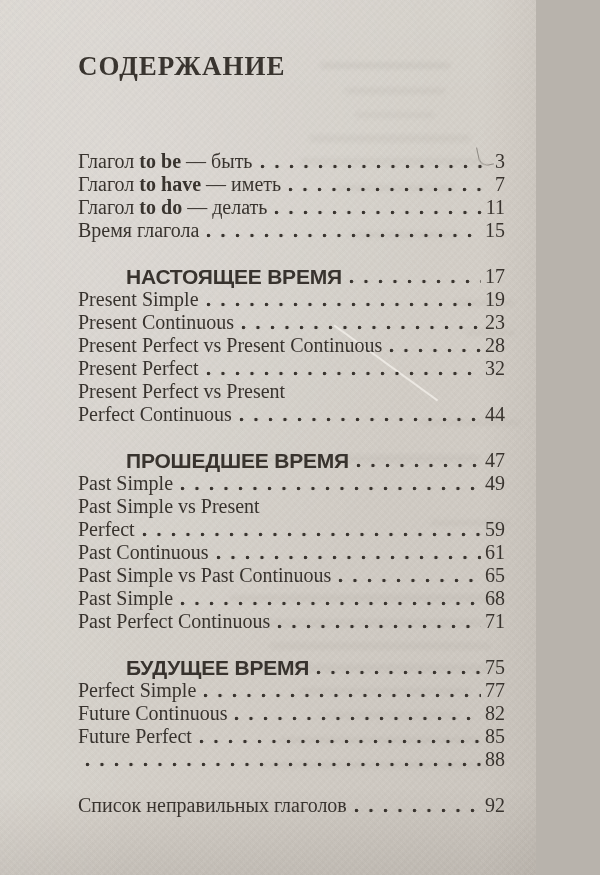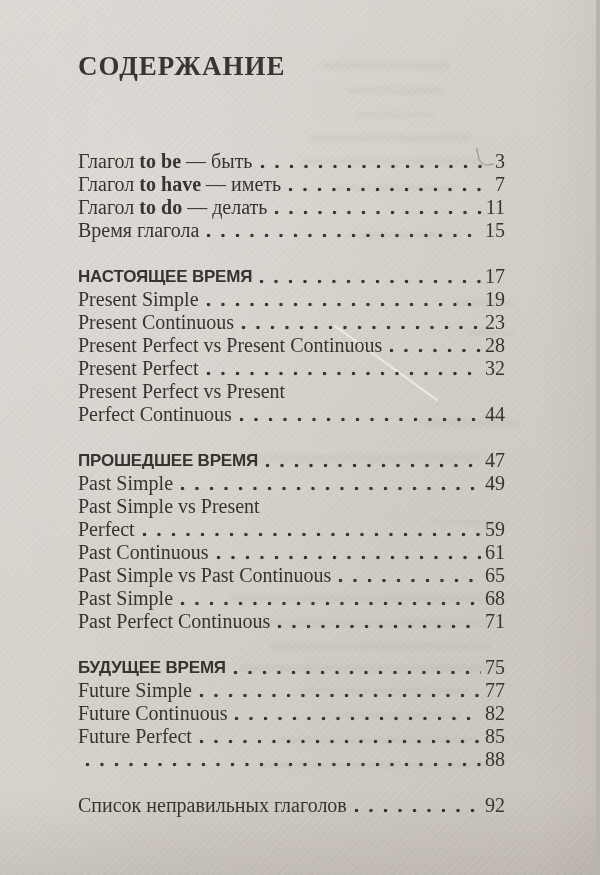--- a/index.html
+++ b/index.html
@@ -6,21 +6,21 @@
     --paper:#d6d1ca;
     --ink:#38332e;
   }
   html,body{margin:0;padding:0;}
   body{
     width:600px;height:875px;overflow:hidden;
     font-family:"Liberation Serif", serif;
     background:#b8b3ac;
   }
   .page{
-    position:relative;width:596px;height:875px;overflow:hidden;
+    position:relative;width:536px;height:875px;overflow:hidden;
     background-color:var(--paper);
     background-image:
       radial-gradient(ellipse at 22% 18%, rgba(255,255,255,0.20), rgba(255,255,255,0) 55%),
       radial-gradient(ellipse at 88% 85%, rgba(122,114,105,0.10), rgba(0,0,0,0) 60%),
       linear-gradient(to right, rgba(255,255,255,0.07), rgba(0,0,0,0) 25%, rgba(0,0,0,0) 90%, rgba(128,120,111,0.10)),
       linear-gradient(to bottom, rgba(255,255,255,0.05), rgba(0,0,0,0) 12%, rgba(0,0,0,0) 90%, rgba(112,104,95,0.16));
   }
   
   .page::before{
     content:"";position:absolute;inset:0;pointer-events:none;
@@ -42,21 +42,21 @@
     color:var(--ink);
   }
   .toc{position:relative;margin:69px 0 0 78px;width:427px;}
   .group{margin:0 0 23px 0;}
   .group:last-child{margin-bottom:8px;}
   .row{display:flex;align-items:flex-end;font-size:20px;line-height:23px;color:var(--ink);}
   .row .label{white-space:pre;flex:0 1 auto;}
   .row b{font-weight:700;}
   .row.section .label{
     font-family:"Liberation Sans", sans-serif;
-    font-weight:700;font-size:17px;letter-spacing:-0.2px;
+    font-weight:700;font-size:21px;letter-spacing:-0.2px;margin-left:48px;
   }
   .leader{
     flex:1 1 auto;min-width:10px;height:23px;margin:0 4px 0 7px;
     background-image:radial-gradient(circle at 2.5px 2.5px, var(--ink) 1.4px, rgba(0,0,0,0) 2.1px);
     background-size:14.5px 5px;background-repeat:repeat-x;
     background-position:left bottom 4px;
   }
   .pg{flex:0 0 auto;}
 </style>
 </head>
@@ -187,21 +187,21 @@
           <span class="pg">71</span>
         </div>
       </div>
       <div class="group">
         <div class="row section">
           <span class="label"><span>БУДУЩЕЕ ВРЕМЯ</span></span>
           <span class="leader"></span>
           <span class="pg">75</span>
         </div>
         <div class="row">
-          <span class="label"><span>Future Simple</span></span>
+          <span class="label"><span>Perfect Simple</span></span>
           <span class="leader"></span>
           <span class="pg">77</span>
         </div>
         <div class="row">
           <span class="label"><span>Future Continuous</span></span>
           <span class="leader"></span>
           <span class="pg">82</span>
         </div>
         <div class="row">
           <span class="label"><span>Future Perfect</span></span>

